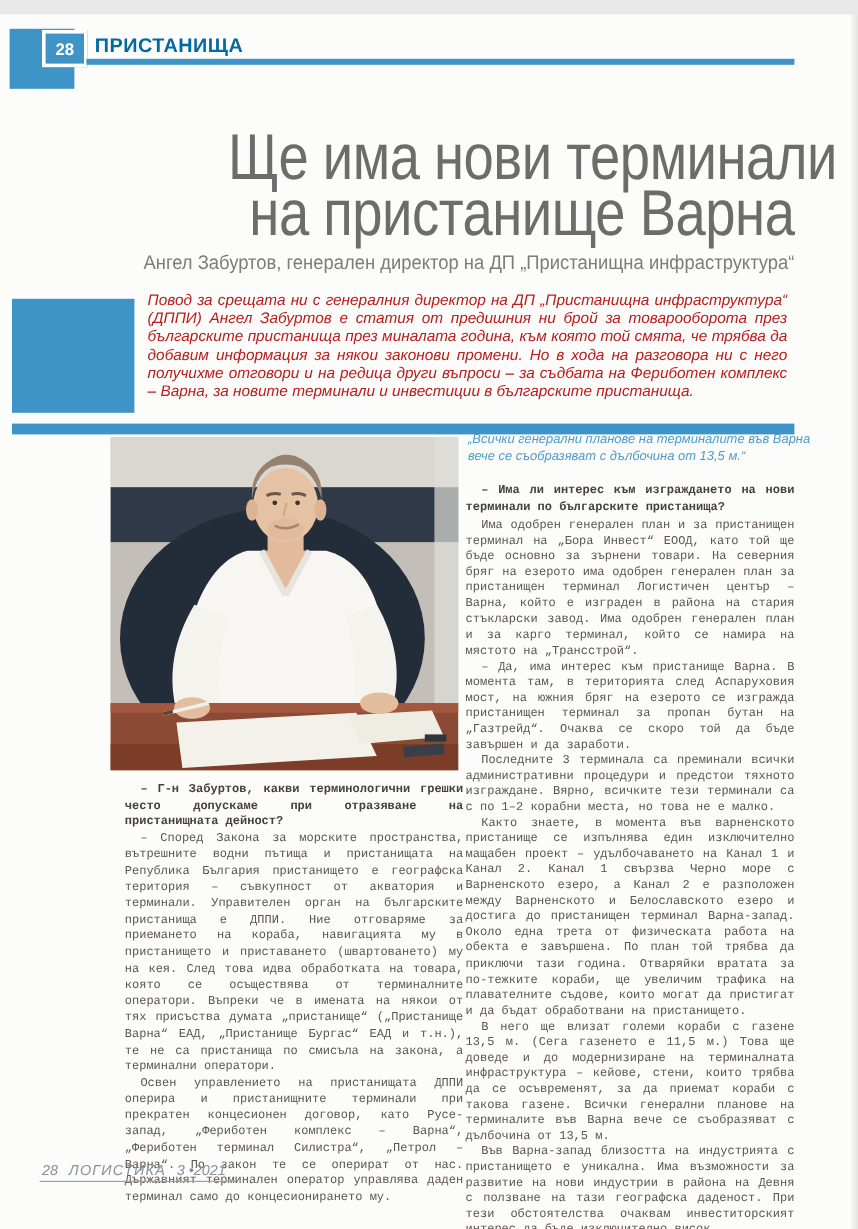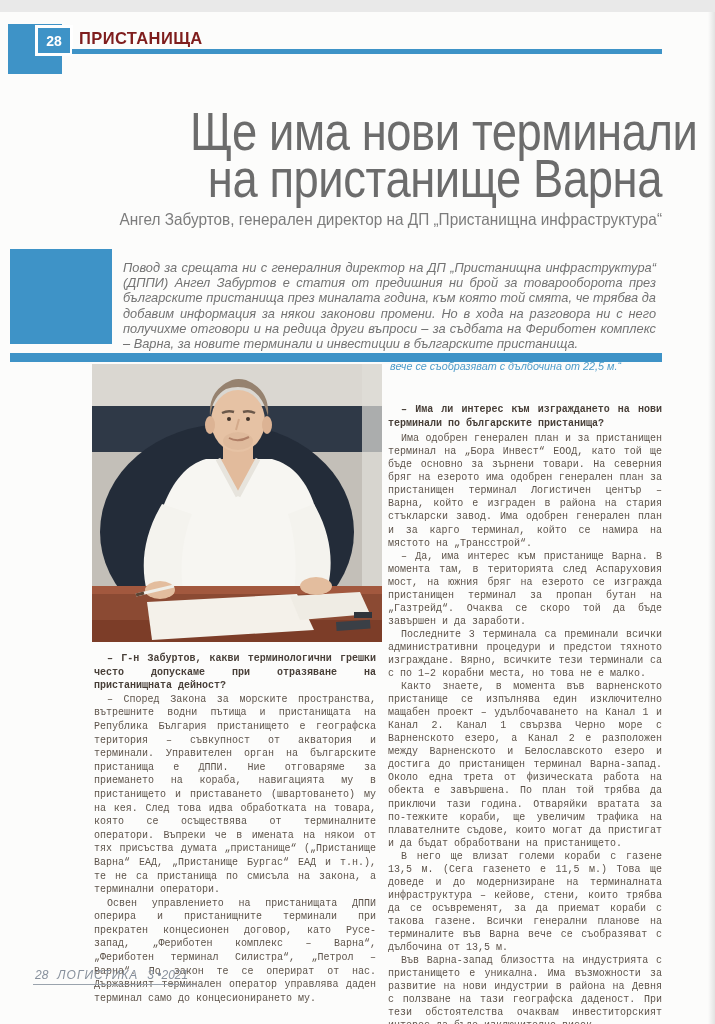--- a/index.html
+++ b/index.html
@@ -29,49 +29,49 @@
 
   
   .title{position:absolute;left:100px;right:53px;top:96px;text-align:right;
     font-size:54px;line-height:47px;color:#6c6c6c;font-weight:400;letter-spacing:-.5px;}
   .title .tline{display:block;transform:scaleX(.84);transform-origin:100% 50%;white-space:nowrap;}
   .subtitle{position:absolute;left:55px;right:53px;top:198px;text-align:right;
     font-size:16.5px;color:#7c7c7c;transform:scaleX(.93);transform-origin:100% 50%;white-space:nowrap;}
 
   
   .lead-square{position:absolute;left:10px;top:237px;width:102px;height:95px;}
-  .lead-text{position:absolute;left:123px;top:248px;width:533px;
-    font-style:italic;font-size:12.8px;line-height:15.2px;color:#737373;text-align:justify;}
+  .lead-text{position:absolute;left:123px;top:230px;width:533px;
+    font-style:italic;font-size:12.8px;line-height:15.2px;color:#b91c1c;text-align:justify;}
   .lead-bar{position:absolute;left:10px;top:341px;width:652px;height:9px;}
 
   
   .pullquote{position:absolute;left:390px;top:348px;width:280px;
     font-style:italic;font-size:10.8px;line-height:13.5px;}
   .pullquote div{white-space:nowrap;}
 
   
   .photo{position:absolute;left:92px;top:352px;width:290px;height:278px;margin:0;}
   .photo svg{display:block;width:100%;height:100%;}
 
   
   .col{position:absolute;font-size:10px;text-align:justify;color:#5e544b;font-family:Liberation Mono, monospace;}
   .col p{margin:0;text-indent:13px;}
   .col .question{font-weight:bold;color:#483f38;}
-  .col-left{left:94px;top:640px;width:282px;line-height:13.6px;}
+  .col-left{left:104px;top:640px;width:282px;line-height:13.6px;}
   .col-right{left:388px;top:391px;width:274px;line-height:13.05px;}
   .col-right .question{line-height:13.6px;margin-bottom:2px;}
 
   
   .footer{position:absolute;left:33px;top:956px;
     font-size:12px;font-style:italic;color:#87909c;
     border-bottom:1.5px solid #9aa3ad;padding:0 8px 2px 2px;
     display:inline-flex;align-items:baseline;gap:9px;}
   .footer .mag{letter-spacing:1px;}
   .accent-bg{background:#3e93c7;}
-  .accent-fg{color:#7f1d1d;}
+  .accent-fg{color:#0369a1;}
   .quote-fg{color:#4f9cc9;}
 </style>
 </head>
 <body>
 
 <div class="page">
 
   <div class="hdr-sq-big accent-bg"></div>
   <div class="hdr-num-box accent-bg">
     <span>28</span>
@@ -83,21 +83,22 @@
     <span class="tline">Ще има нови терминали</span>
     <span class="tline">на пристанище Варна</span>
   </h1>
   <div class="subtitle">Ангел Забуртов, генерален директор на ДП „Пристанищна инфраструктура“</div>
 
   <div class="lead-square accent-bg"></div>
   <p class="lead-text" style="margin:0;">Повод за срещата ни с генералния директор на ДП „Пристанищна инфраструктура“ (ДППИ) Ангел Забуртов е статия от предишния ни брой за товарооборота през българските пристанища през миналата година, към която той смята, че трябва да добавим информация за някои законови промени. Но в хода на разговора ни с него получихме отговори и на редица други въпроси – за съдбата на Фериботен  комплекс – Варна, за новите терминали и инвестиции в българските пристанища.</p>
   <div class="lead-bar accent-bg"></div>
 
   <div class="pullquote quote-fg">
-    <div>вече се съобразяват с дълбочина от 22,5 м.“</div>
+    <div>„Всички генерални планове на терминалите във Варна</div>
+    <div>вече се съобразяват с дълбочина от 13,5 м.“</div>
   </div>
 
   <figure class="photo">
     <svg viewBox="0 0 290 278" preserveAspectRatio="none">
       <rect x="0" y="0" width="290" height="278" fill="#d3d0ca"></rect>
       <rect x="0" y="0" width="290" height="48" fill="#dad7d1"></rect>
       <rect x="0" y="42" width="290" height="46" fill="#2f3947"></rect>
       <rect x="0" y="88" width="290" height="136" fill="#c3bfb8"></rect>
       <rect x="270" y="0" width="20" height="224" fill="#e0ded9" opacity="0.7"></rect>
 

